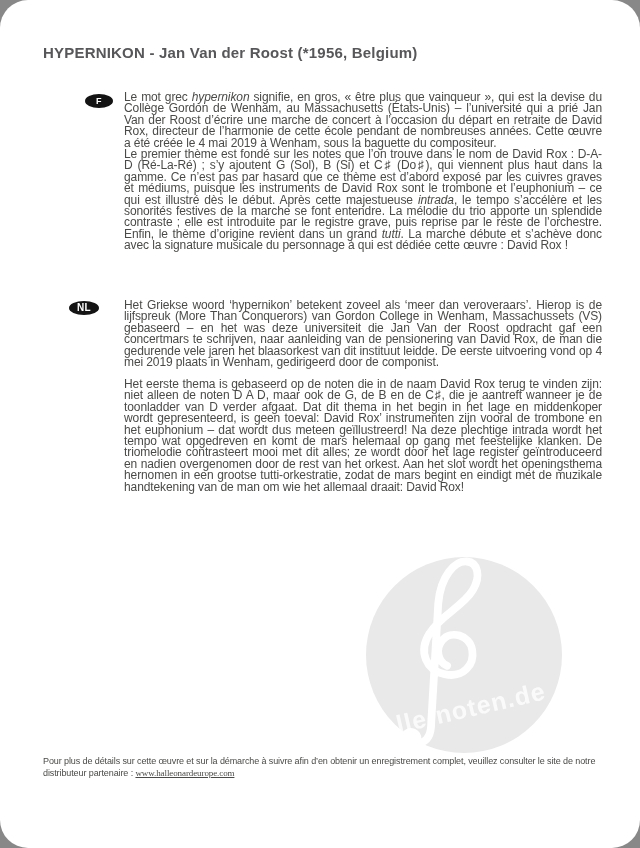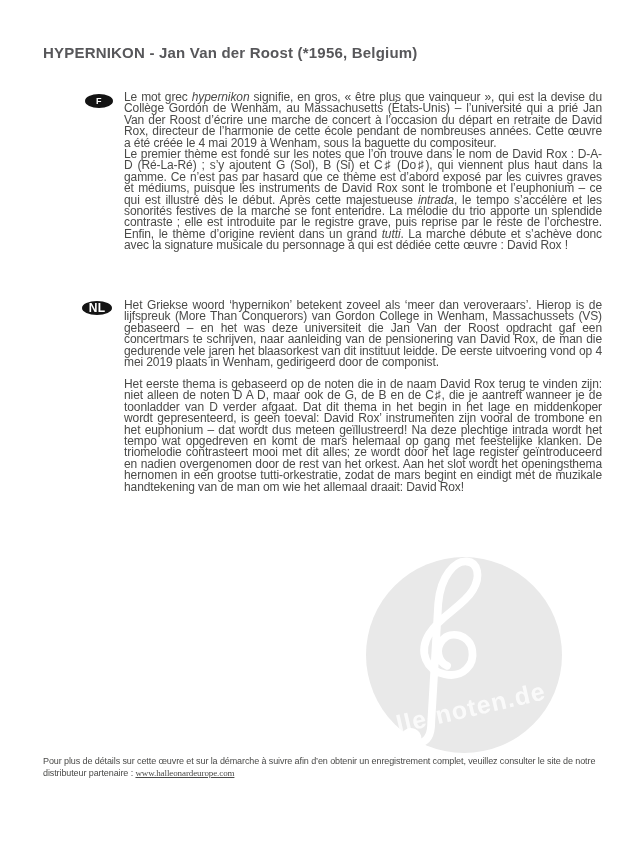--- a/index.html
+++ b/index.html
@@ -4,36 +4,37 @@
 <style>
   html,body { margin:0; padding:0; background:#888; }
   .page {
     position:relative;
     width:640px; height:848px;
     margin:0 auto;
     background:#ffffff;
     overflow:hidden;
     font-family:"Liberation Sans","DejaVu Sans",sans-serif;
     color:var(--text,#4a4a48);
+    border-radius:28px;
   }
   .title {
     position:absolute; left:43px; top:44px; margin:0;
     font-size:15px; font-weight:bold; letter-spacing:0.2px;
     color:var(--title,#57575a);
   }
   .badge {
     position:absolute;
     width:28px; height:14px;
     background:var(--badge-bg,#141414);
     border-radius:50%;
     color:#fff; font-weight:bold; font-size:9px; line-height:14px;
     text-align:center; letter-spacing:0.3px;
   }
   .badge-f  { left:85px; top:94px; }
-  .badge-nl { left:82px; top:301px; width:30px; font-size:12px; }
+  .badge-nl { left:69px; top:301px; width:30px; font-size:10px; }
   .block {
     position:absolute; left:124px; width:478px; margin:0;
     font-size:12px; line-height:11.4px; letter-spacing:-0.1px;
     text-align:justify;
   }
   .block em { font-style:italic; }
   .fr-p1 { top:92px; }
   .fr-p2 { top:149px; }
   .nl-p1 { top:300px; }
   .nl-p2 { top:379px; }

